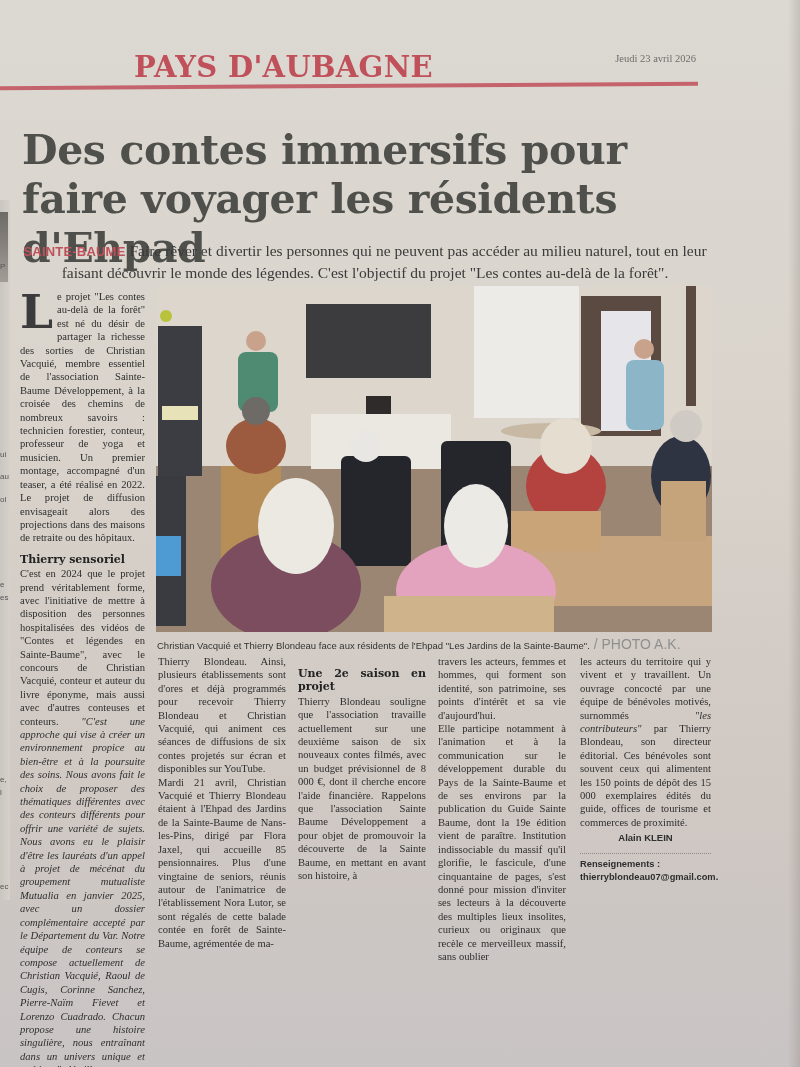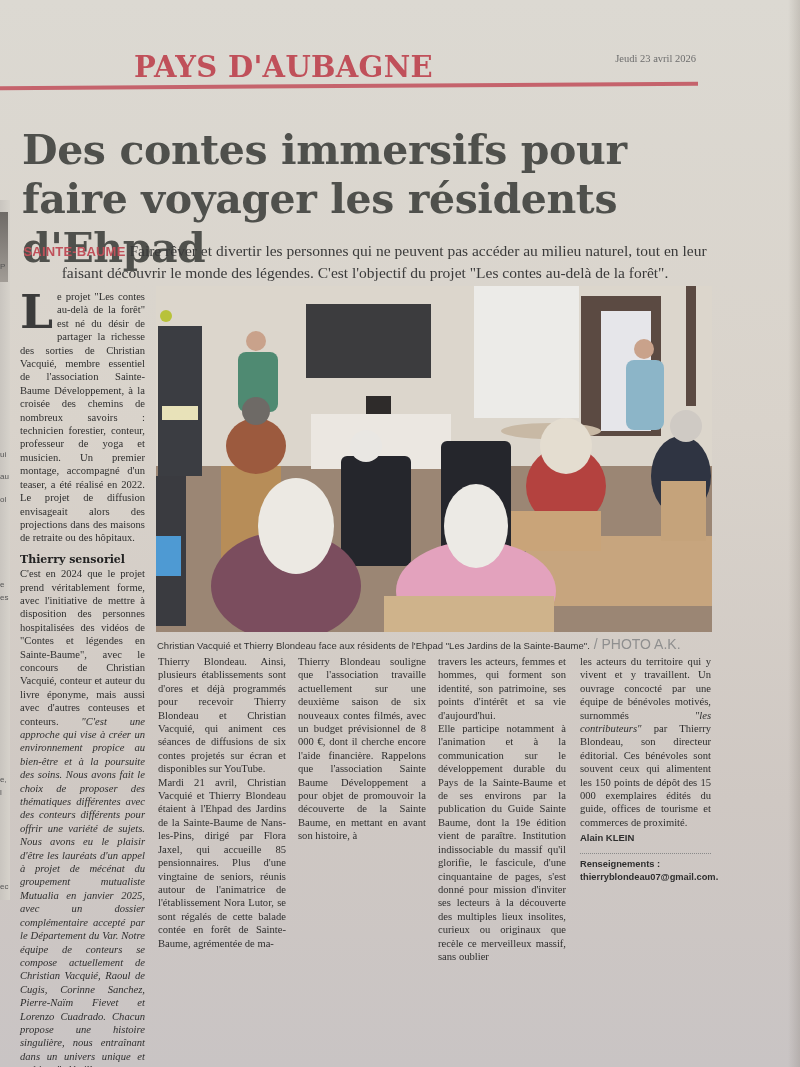--- a/index.html
+++ b/index.html
@@ -82,21 +82,21 @@
   .col-1 { left: 20px; top: 290px; width: 125px; }
   .dropcap {
     float: left; font-family: "DejaVu Serif", serif; font-weight: bold;
     font-size: 47px; line-height: 40px; margin: 2px 4px 0 0; color: #3b3b3b;
   }
   .col-2 { left: 158px; top: 655px; width: 128px; }
   .col-3 { left: 298px; top: 655px; width: 128px; }
   .col-4 { left: 438px; top: 655px; width: 128px; }
   .col-5 { left: 580px; top: 655px; width: 131px; }
   .byline {
-    text-align: left; font-family: "Liberation Sans", sans-serif;
+    text-align: center; font-family: "Liberation Sans", sans-serif;
     font-weight: bold; font-size: 9.5px; margin-top: 2px;
   }
   .info-rule {
     border-top: 1px dotted #8a8a8a; margin: 8px 0 4px 0;
   }
   .info-label, .info-email {
     font-family: "Liberation Sans", sans-serif; font-weight: bold;
     font-size: 9.3px; line-height: 13px; text-align: left;
   }
 
@@ -209,20 +209,21 @@
 <div class="caption">
   <span>Christian Vacquié et Thierry Blondeau face aux résidents de l'Ehpad "Les Jardins de la Sainte-Baume".</span><span class="credit"> / PHOTO A.K.</span>
 </div>
 
 <div class="col col-2">
   <p>Thierry Blondeau. Ainsi, plusieurs établissements sont d'ores et déjà programmés pour recevoir Thierry Blondeau et Christian Vacquié, qui animent ces séances de diffusions de six contes projetés sur écran et disponibles sur YouTube.</p>
   <p>Mardi 21 avril, Christian Vacquié et Thierry Blondeau étaient à l'Ehpad des Jardins de la Sainte-Baume de Nans-les-Pins, dirigé par Flora Jaxel, qui accueille 85 pensionnaires. Plus d'une vingtaine de seniors, réunis autour de l'animatrice de l'établissement Nora Lutor, se sont régalés de cette balade contée en forêt de Sainte-Baume, agrémentée de ma-</p>
 </div>
 
 <div class="col col-3">
+  <div class="sub" style="margin-top:12px">Une 2e saison en projet</div>
   <p>Thierry Blondeau souligne que l'association travaille actuellement sur une deuxième saison de six nouveaux contes filmés, avec un budget prévisionnel de 8 000 €, dont il cherche encore l'aide financière. Rappelons que l'association Sainte Baume Développement a pour objet de promouvoir la découverte de la Sainte Baume, en mettant en avant son histoire, à</p>
 </div>
 
 <div class="col col-4">
   <p>travers les acteurs, femmes et hommes, qui forment son identité, son patrimoine, ses points d'intérêt et sa vie d'aujourd'hui.</p>
   <p>Elle participe notamment à l'animation et à la communication sur le développement durable du Pays de la Sainte-Baume et de ses environs par la publication du Guide Sainte Baume, dont la 19e édition vient de paraître. Institution indissociable du massif qu'il glorifie, le fascicule, d'une cinquantaine de pages, s'est donné pour mission d'inviter ses lecteurs à la découverte des multiples lieux insolites, curieux ou originaux que recèle ce merveilleux massif, sans oublier</p>
 </div>
 
 <div class="col col-5">
   <p>

